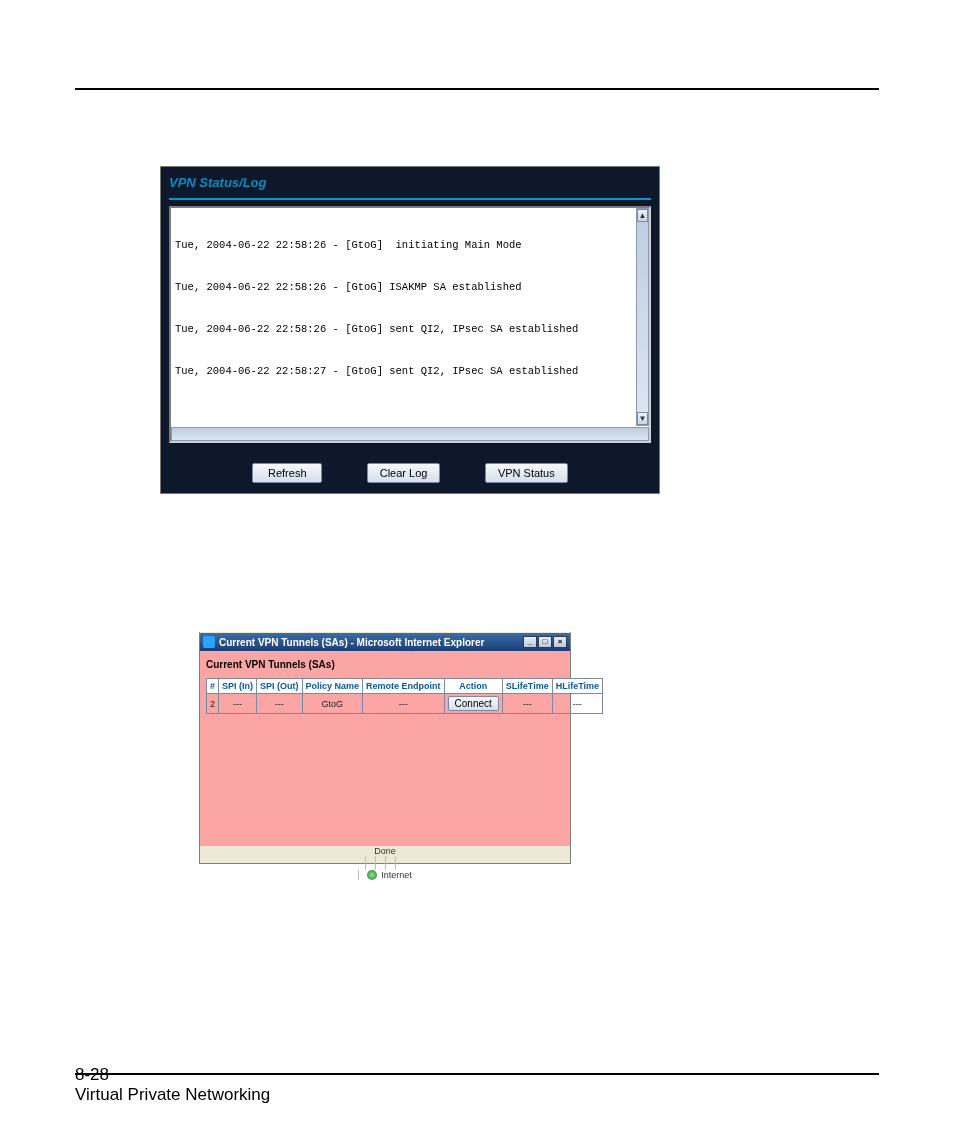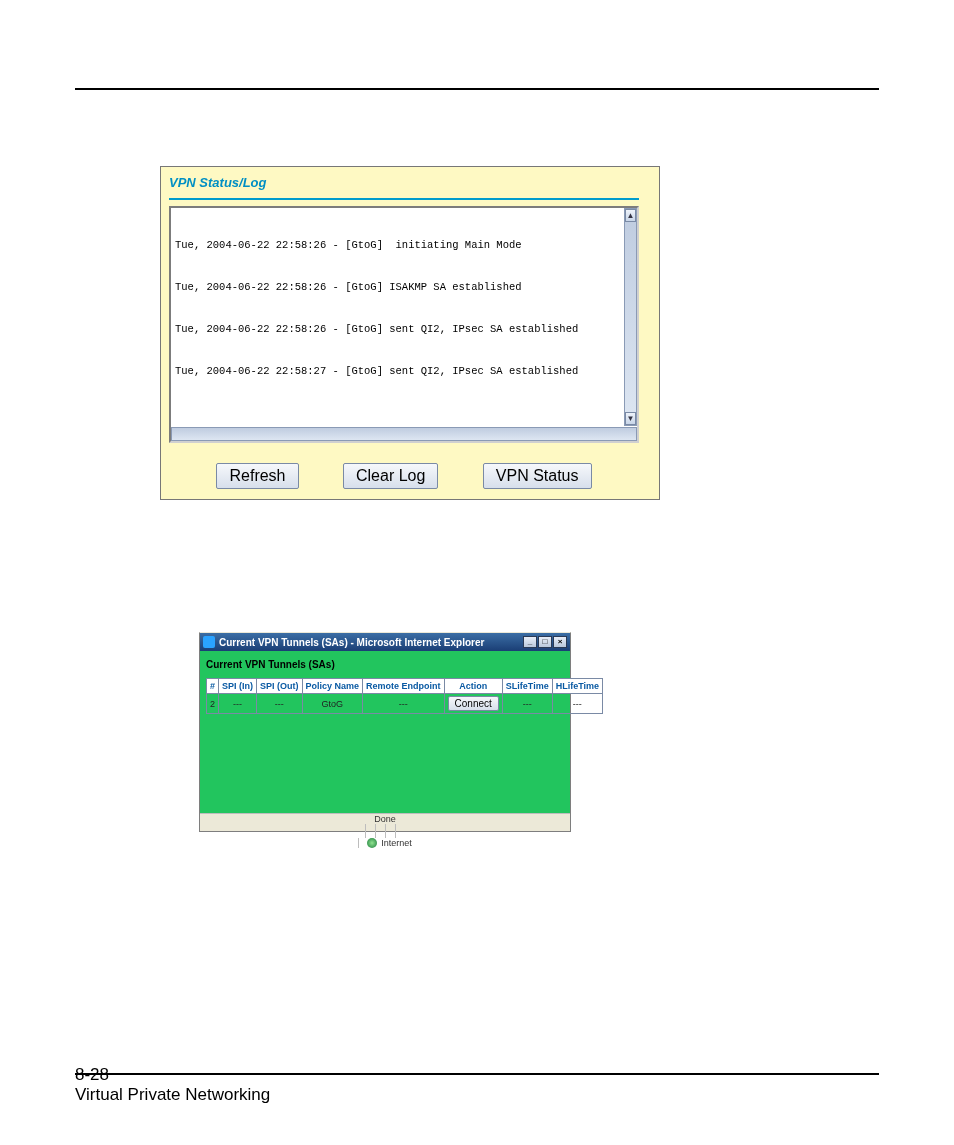--- a/index.html
+++ b/index.html
@@ -22,23 +22,23 @@
     right: 75px;
     border-top: 2px solid #000;
   }
 
   
   .panel1 {
     position: absolute;
     top: 166px;
     left: 160px;
     width: 500px;
-    background: #fef9c3;
+    background: #0f172a;
     border: 1px solid #777;
-    padding: 6px 20px 10px 8px;
+    padding: 6px 8px 10px 8px;
   }
   .panel1-title {
     color: #008fc4;
     font-weight: bold;
     font-style: italic;
     font-size: 13px;
     padding: 2px 0 8px 0;
   }
   .panel1-hr {
     border: none;
@@ -89,21 +89,21 @@
   }
   .button-row {
     text-align: center;
     padding-top: 20px;
   }
   .btn {
     display: inline-block;
     min-width: 70px;
     padding: 3px 12px;
     margin: 0 20px;
-    font-size: 16px;
+    font-size: 11px;
     font-family: Arial, sans-serif;
     color: #000;
     background: linear-gradient(#f6f8fb,#d7dfeb);
     border: 1px solid #7a8aa5;
     border-radius: 2px;
     cursor: pointer;
   }
 
   
   .win {
@@ -139,23 +139,23 @@
     background: linear-gradient(#e8eef8,#bac8dc);
     border: 1px solid #2a3a55;
     margin-left: 1px;
     font-size: 8px;
     line-height: 10px;
     text-align: center;
     color: #000;
     cursor: pointer;
   }
   .win-body {
-    background: #22c55e;
+    background: #fca5a5;
     padding: 8px 6px 6px 6px;
-    height: 162px;
+    height: 194px;
   }
   .win-heading {
     font-size: 10px;
     font-weight: bold;
     color: #000;
     padding-bottom: 8px;
   }
   .tunnels {
     border-collapse: collapse;
     width: 100%;

